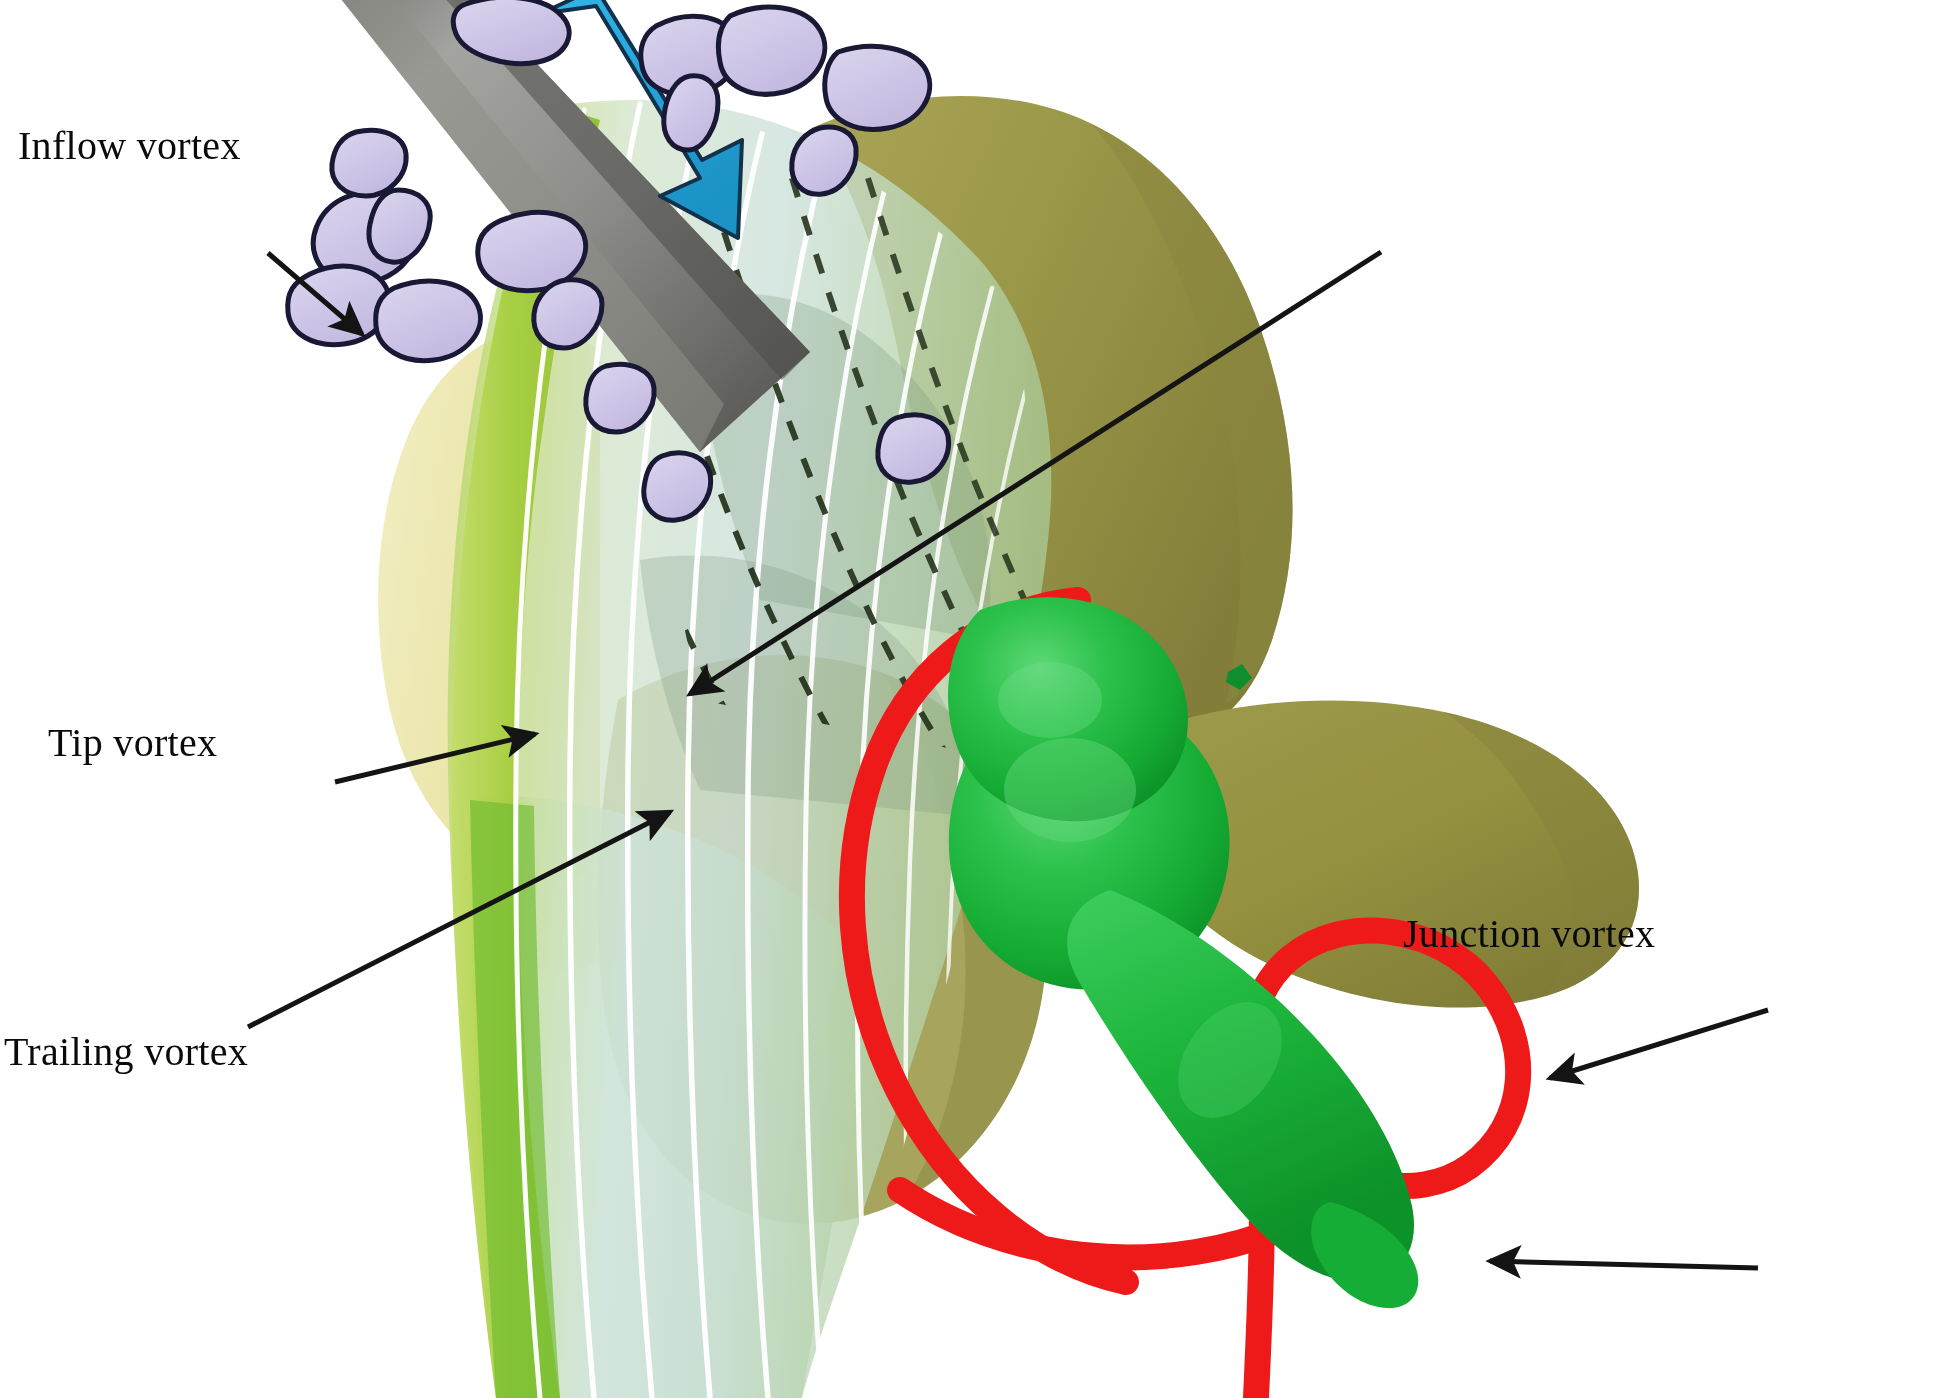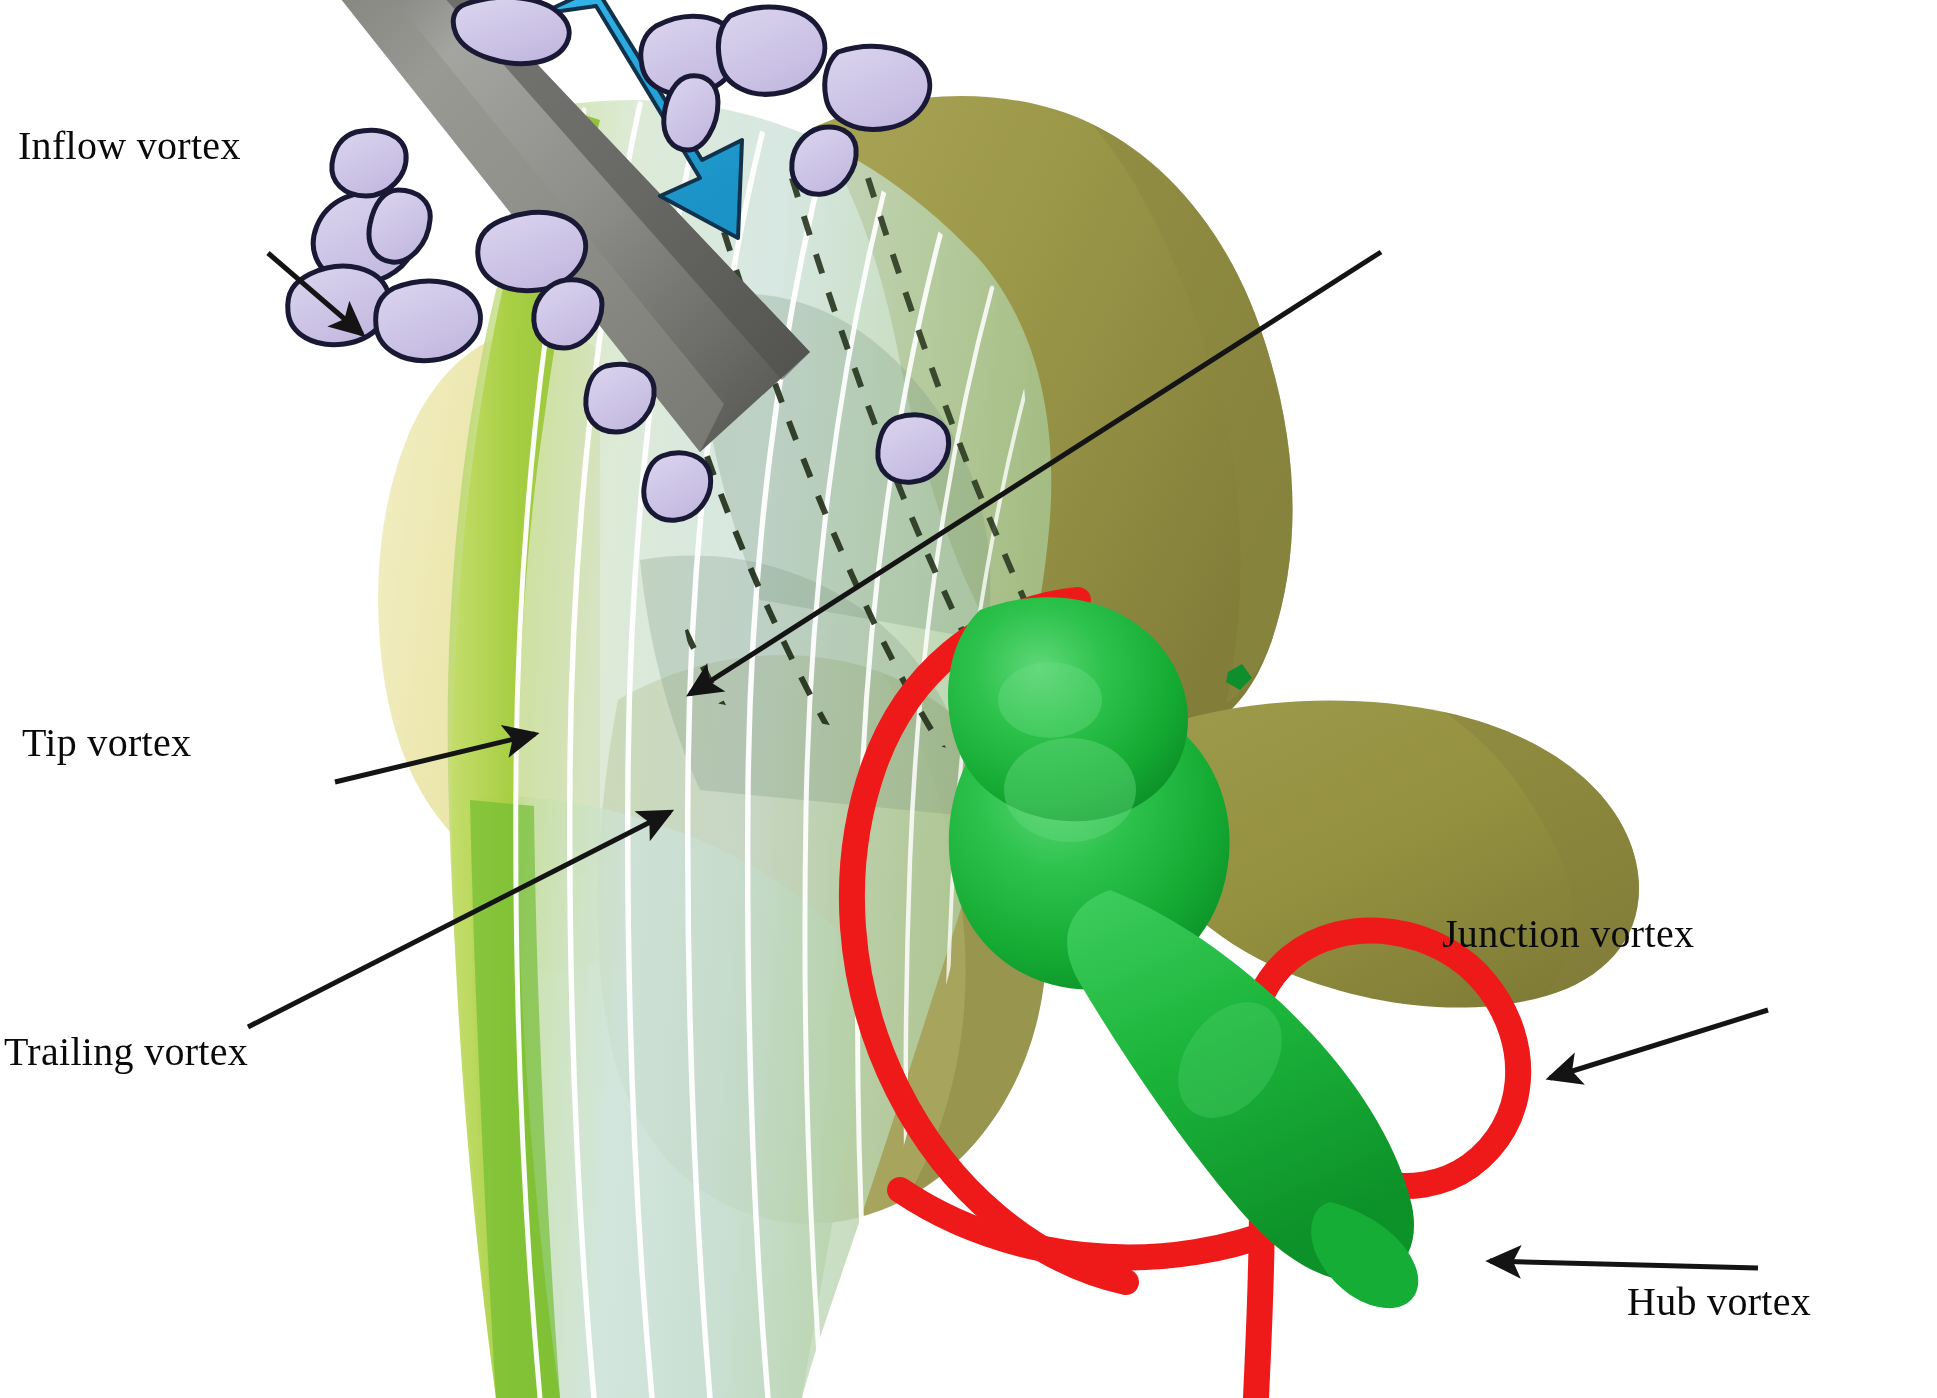--- a/index.html
+++ b/index.html
@@ -309,21 +309,20 @@
       <line x1="335" y1="782" x2="535" y2="734"></line>
       <line x1="248" y1="1027" x2="670" y2="812"></line>
       <line x1="1768" y1="1010" x2="1550" y2="1078"></line>
       <line x1="1758" y1="1268" x2="1490" y2="1261"></line>
     </g>
   </svg>
 
   <div class="lbl" style="left:18px;  top:126px;">Inflow vortex</div>
 
 
-  <div class="lbl" style="left:22px;   top:723px;">Tip vortex</div>
+  <div class="lbl" style="left:48px;   top:723px;">Tip vortex</div>
 
   <div class="lbl" style="left:4px;    top:1032px;text-align:center;">Trailing vortex</div>
 
-  <div class="lbl" style="left:1442px; top:914px;">Junction vortex</div>
-
-  <div class="lbl" style="left:1627px; top:1282px;">Hub vortex</div>
+  <div class="lbl" style="left:1403px; top:914px;">Junction vortex</div>
+
 
 </div>
 
 </body></html>

